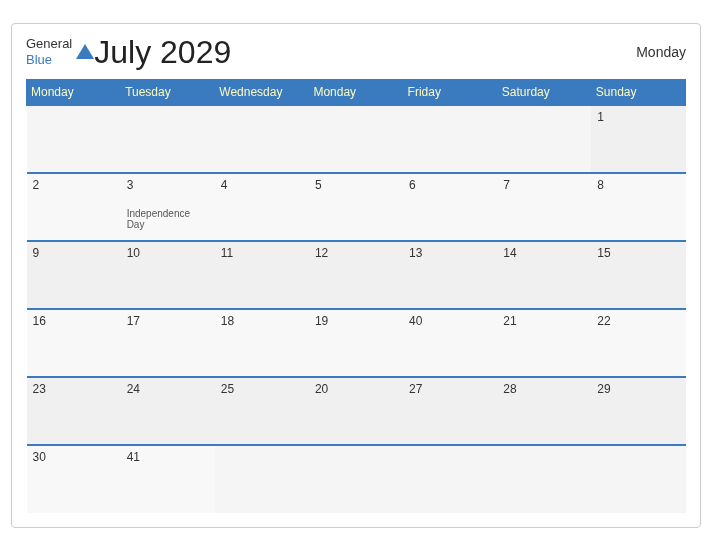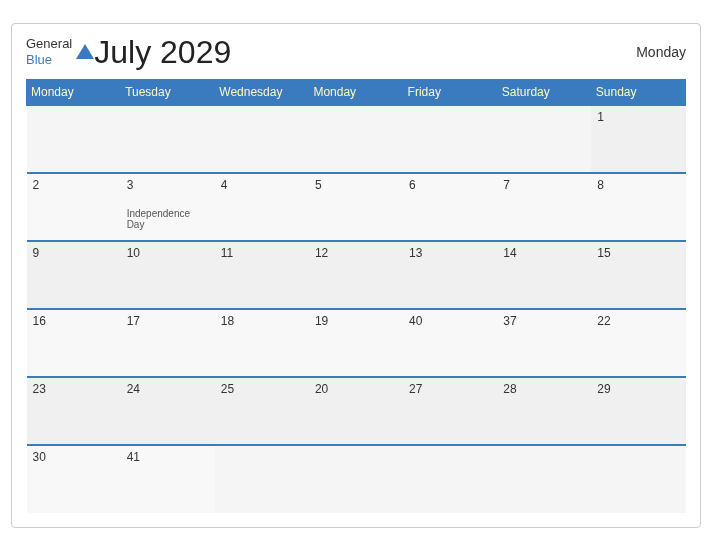--- a/index.html
+++ b/index.html
@@ -212,21 +212,21 @@
           <td>
             <span class="day-number">18</span>
           </td>
           <td>
             <span class="day-number">19</span>
           </td>
           <td>
             <span class="day-number">40</span>
           </td>
           <td>
-            <span class="day-number">37</span>
+            <span class="day-number">21</span>
           </td>
           <td>
             <span class="day-number">22</span>
           </td>
         </tr>
         <tr>
           <td>
             <span class="day-number">23</span>
           </td>
           <td>

